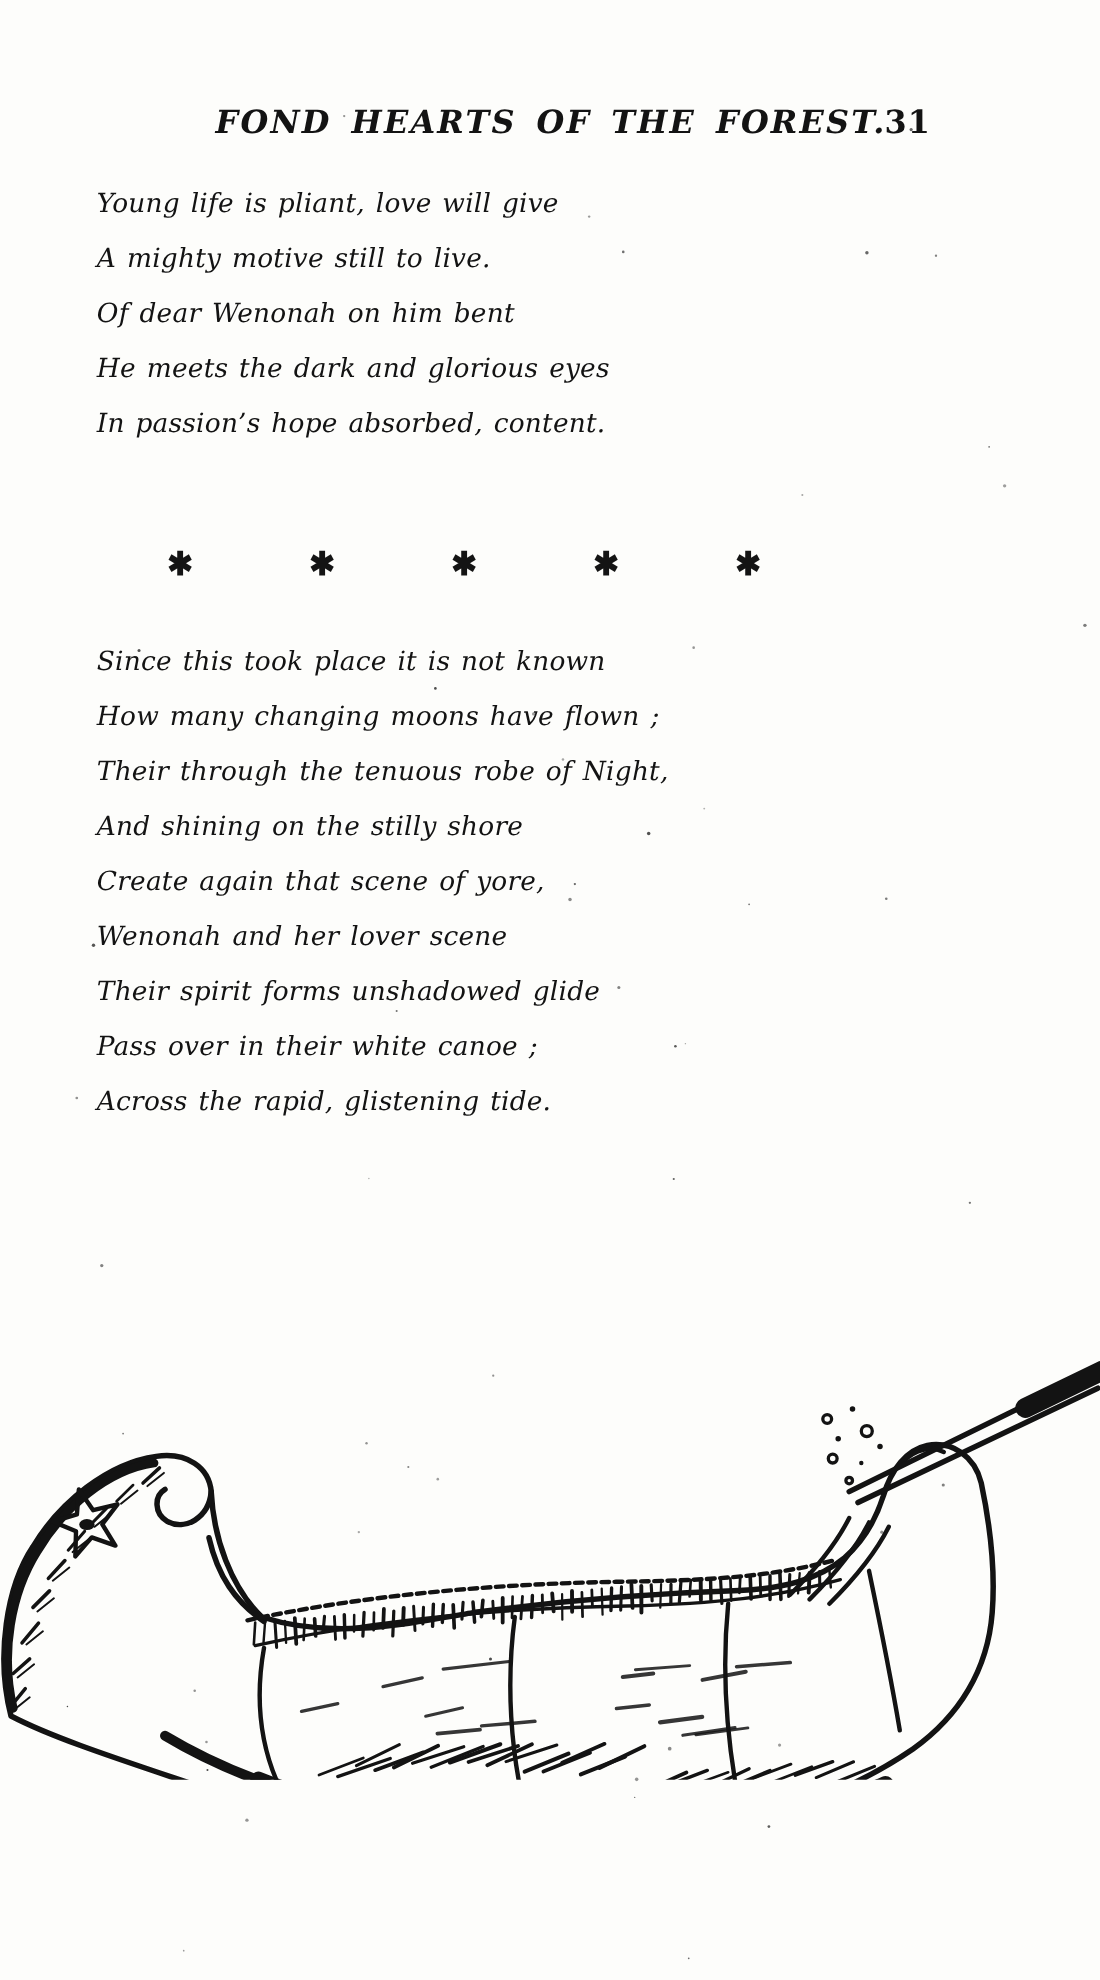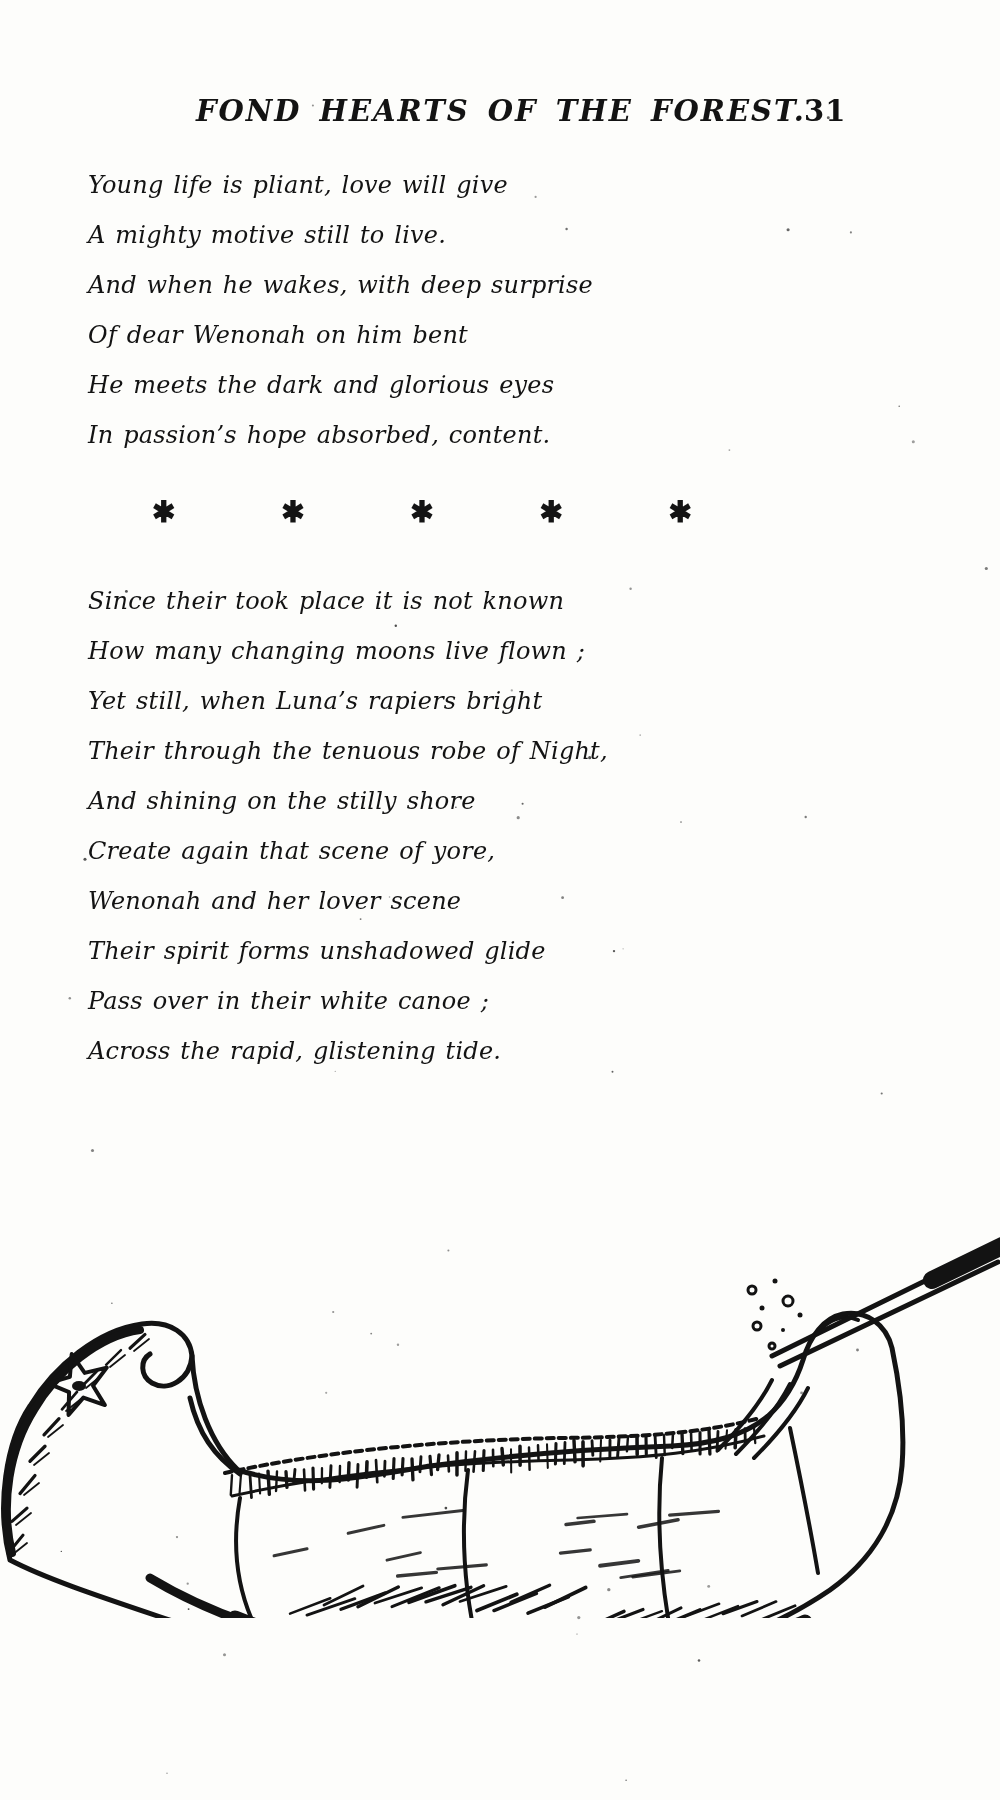--- a/index.html
+++ b/index.html
@@ -40,38 +40,36 @@
 <div class="page">
 
   <div class="running-head">
     <span class="header-title">FOND HEARTS OF THE FOREST.</span>
     <span class="page-number">31</span>
   </div>
 
   <div class="stanza stanza-1">
     <div class="poem-line">Young life is pliant, love will give</div>
     <div class="poem-line">A mighty motive still to live.</div>
-    <div class="poem-line">And when he wakes, with deep surprise</div>
     <div class="poem-line">Of dear Wenonah on him bent</div>
     <div class="poem-line">He meets the dark and glorious eyes</div>
     <div class="poem-line">In passion’s hope absorbed, content.</div>
   </div>
 
   <div class="separator">
     <span>✱</span>
     <span>✱</span>
     <span>✱</span>
     <span>✱</span>
     <span>✱</span>
   </div>
 
   <div class="stanza stanza-2">
-    <div class="poem-line">Since their took place it is not known</div>
-    <div class="poem-line">How many changing moons live flown ;</div>
-    <div class="poem-line">Yet still, when Luna’s rapiers bright</div>
+    <div class="poem-line">Since this took place it is not known</div>
+    <div class="poem-line">How many changing moons have flown ;</div>
     <div class="poem-line">Their through the tenuous robe of Night,</div>
     <div class="poem-line">And shining on the stilly shore</div>
     <div class="poem-line">Create again that scene of yore,</div>
     <div class="poem-line">Wenonah and her lover scene</div>
     <div class="poem-line">Their spirit forms unshadowed glide</div>
     <div class="poem-line">Pass over in their white canoe ;</div>
     <div class="poem-line">Across the rapid, glistening tide.</div>
   </div>
 
   <figure class="canoe-figure" role="img" aria-label="Pen-and-ink sketch of a birch-bark canoe with a star on the bow and a paddle leaning from the stern">

